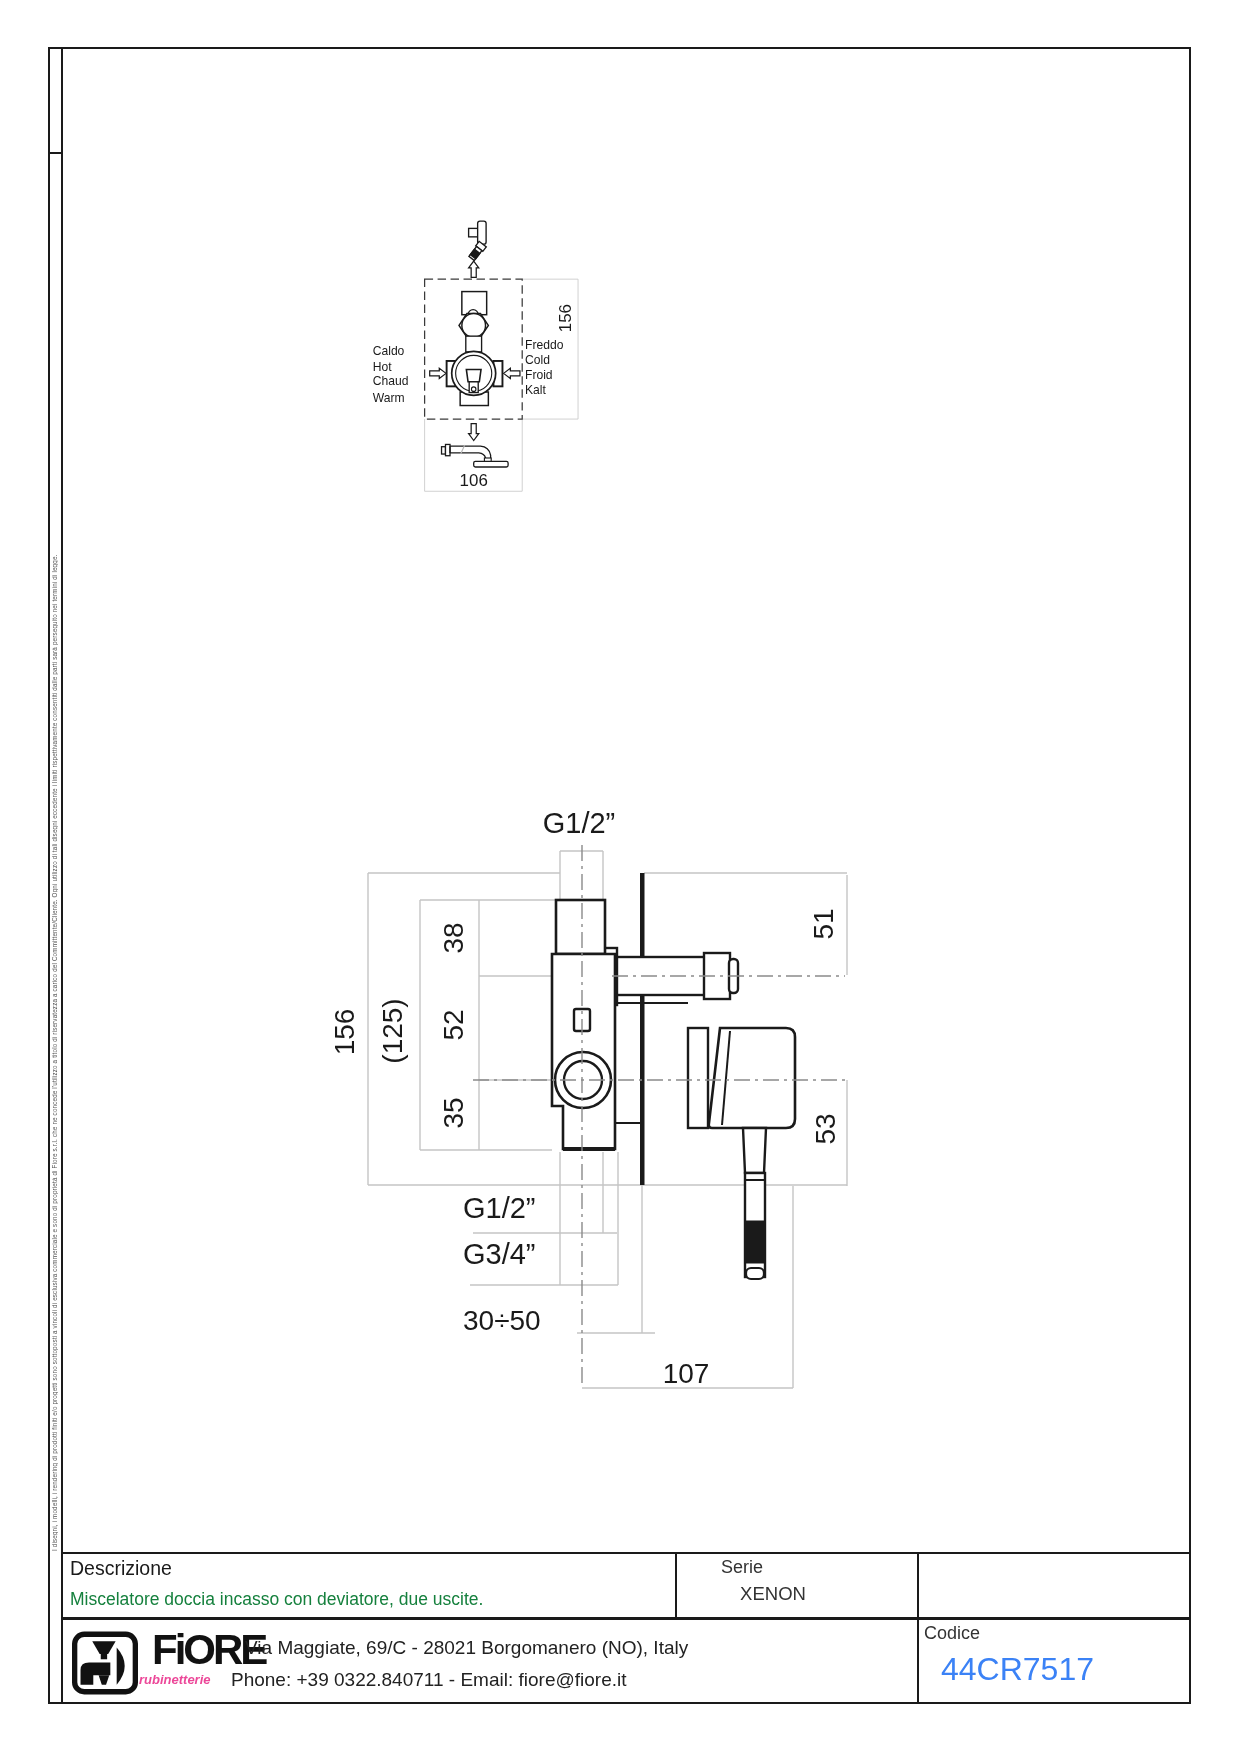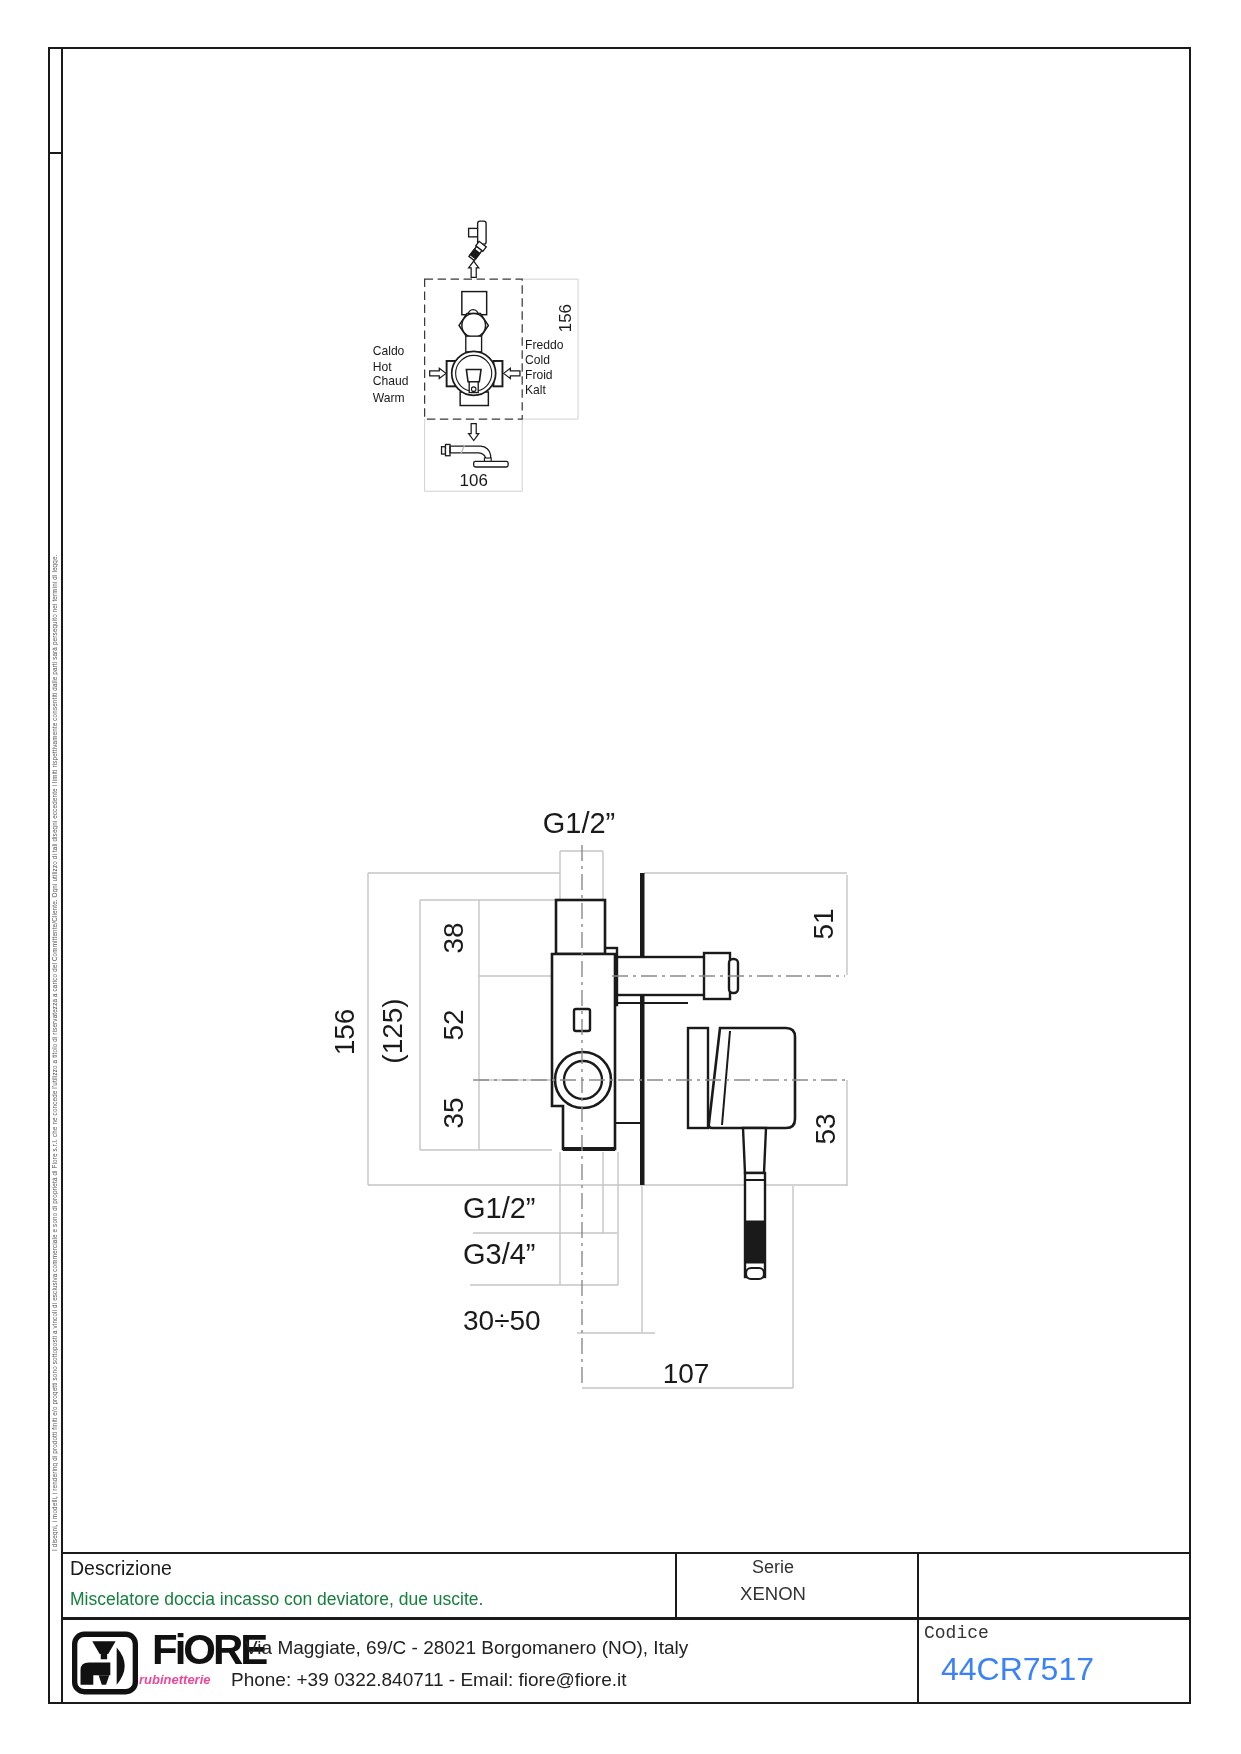--- a/index.html
+++ b/index.html
@@ -172,37 +172,37 @@
   </svg>
 
   <div class="line" style="left:61px;top:1552px;width:1128px;height:2px;"></div>
   <div class="line" style="left:61px;top:1617px;width:1128px;height:2.5px;"></div>
   <div class="line" style="left:675px;top:1552px;width:1.5px;height:65px;"></div>
   <div class="line" style="left:917px;top:1552px;width:2px;height:152px;"></div>
 
   <div class="abs tb-label" style="left:70px;top:1557px;">Descrizione</div>
   <div class="abs tb-gray" style="left:70px;top:1589px;">Miscelatore doccia incasso con deviatore, due uscite.</div>
 
-  <div class="abs tb-center" style="left:677px;top:1557px;width:192px;">Serie</div>
+  <div class="abs tb-center" style="left:646px;top:1557px;width:192px;">Serie</div>
   <div class="abs tb-center" style="left:677px;top:1583px;width:192px;font-size:18.5px;">XENON</div>
 
   <div class="abs" style="left:72px;top:1631px;">
     <svg width="66" height="64" viewBox="0 0 62 59">
       <rect x="2.5" y="2.5" width="57" height="54" rx="9" fill="#fff" stroke="#111" stroke-width="5"></rect>
       <path d="M19,9 L41,9 L34,21 L26,21 Z" fill="#111"></path>
       <rect x="27" y="20" width="6" height="6" fill="#111"></rect>
       <path d="M8,50 L8,36 Q8,29 16,29 L36,29 L36,41 L20,41 L20,50 Z" fill="#111"></path>
       <polygon points="25,41 35,41 32,50 28,50" fill="#111"></polygon>
       <path d="M42,15 Q57,32 42,50 Z" fill="#111"></path>
     </svg>
   </div>
   <div class="abs" style="left:139px;top:1629px;">
     <div id="logo-word">FiORE</div>
     <div id="logo-sub">rubinetterie</div>
   </div>
 
   <div class="abs addr" style="left:245px;top:1637px;">Via Maggiate, 69/C - 28021 Borgomanero (NO), Italy</div>
   <div class="abs addr" style="left:231px;top:1669px;">Phone: +39 0322.840711 - Email: fiore@fiore.it</div>
 
-  <div class="abs" style="left:924px;top:1623px;font-size:18px;color:#333;font-family:Liberation Mono, monospace;">Codice</div>
+  <div class="abs" style="left:924px;top:1623px;font-size:18px;color:#333;">Codice</div>
   <div class="abs" id="codice-value" style="left:941px;top:1651px;">44CR7517</div>
 
 </div>
 
 </body></html>

